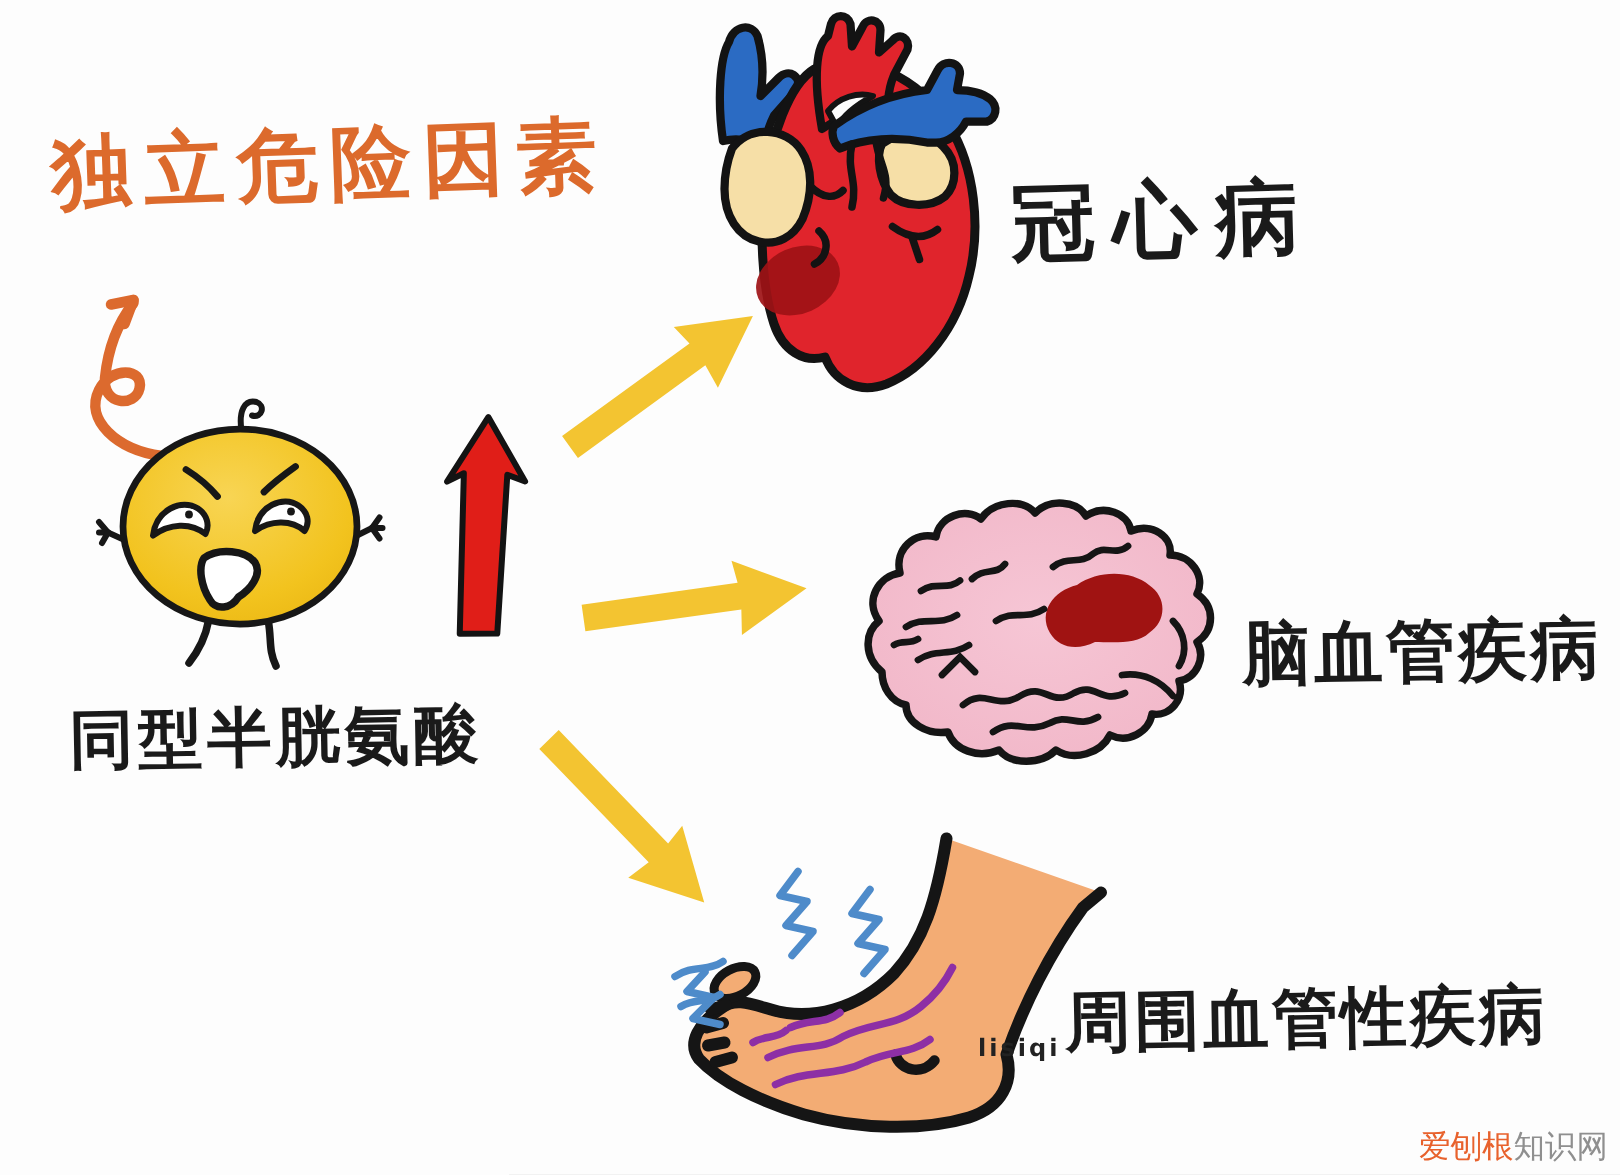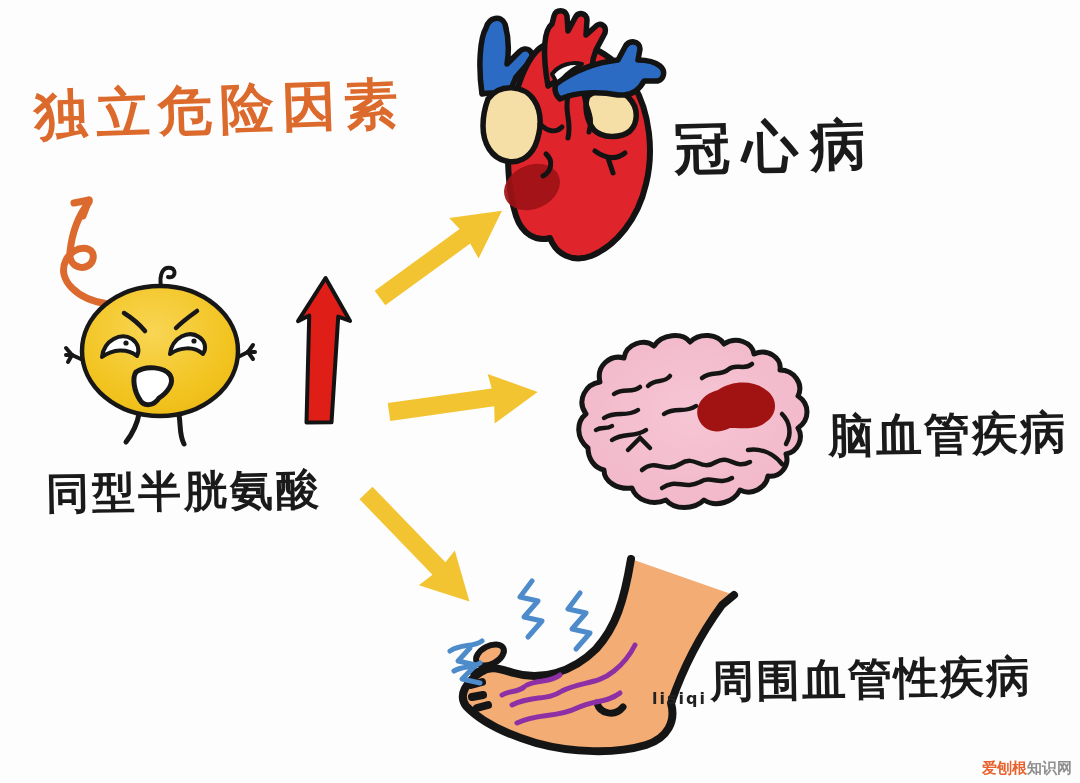--- a/index.html
+++ b/index.html
@@ -12,21 +12,21 @@
   .hand{font-weight:700;color:#1a1a1a;white-space:nowrap;}
   .title{
     left:34px;top:74px;font-size:54px;letter-spacing:8px;
     color:#dc6a2c;transform:rotate(-2deg);
   }
   .source-label{left:46px;top:463px;font-size:43px;letter-spacing:3px;transform:rotate(-1deg);}
   .label-heart{left:674px;top:110px;font-size:56px;letter-spacing:12px;transform:rotate(-1.5deg);}
   .label-brain{left:828px;top:404px;font-size:46px;letter-spacing:2px;transform:rotate(-1deg);}
   .label-foot{left:710px;top:650px;font-size:44px;letter-spacing:2px;transform:rotate(-1deg);}
   .signature{left:652px;top:689px;font-size:16px;font-weight:600;letter-spacing:2px;color:#222;}
-  .watermark{right:8px;bottom:5px;font-size:15px;font-weight:700;}
+  .watermark{right:8px;bottom:5px;font-size:21px;font-weight:400;}
   .watermark .wm1{color:#e8622d;}
   .watermark .wm2{color:#8f8f8f;}
   svg{display:block;overflow:visible;}
 </style>
 </head>
 <body>
 
 <div id="stage">
 
   <div class="abs hand title">独立危险因素</div>

